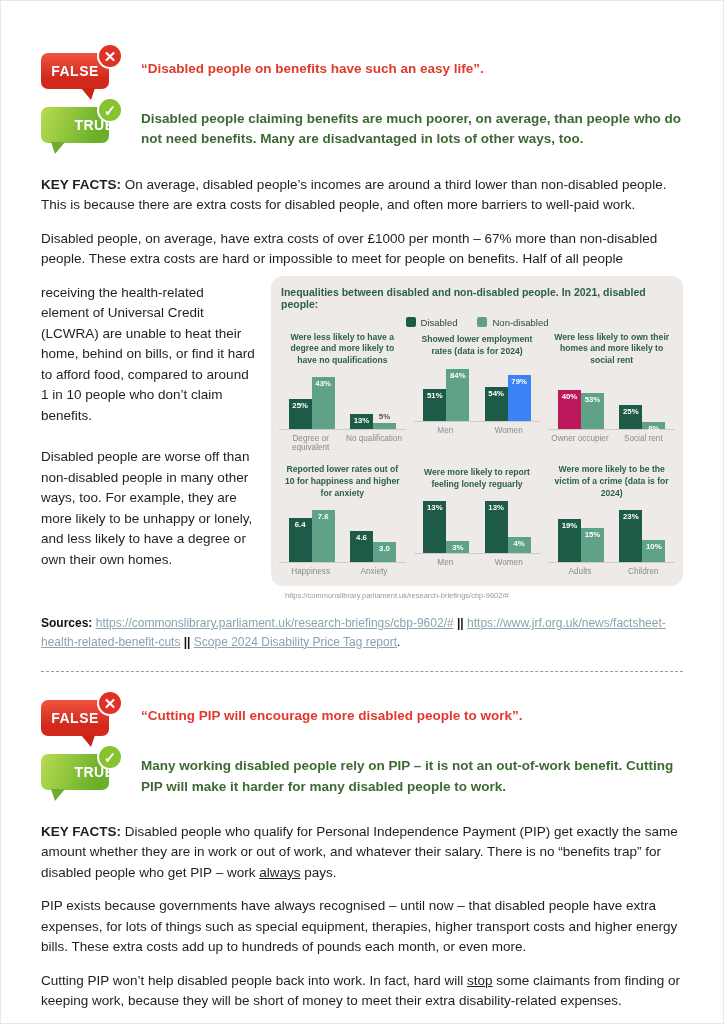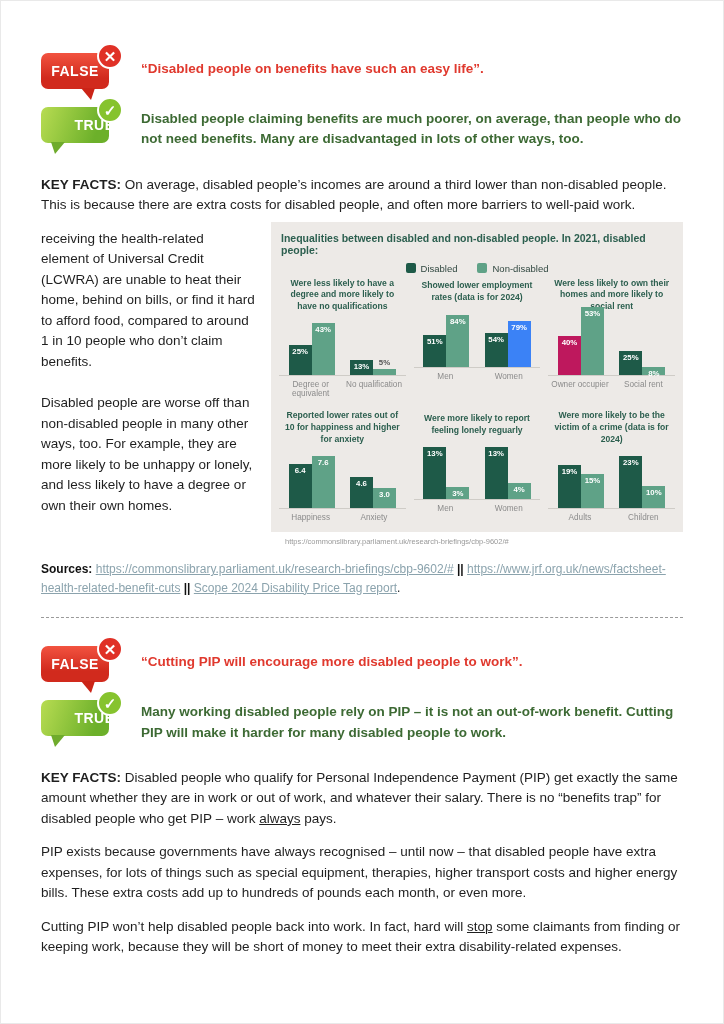--- a/index.html
+++ b/index.html
@@ -41,21 +41,21 @@
   .u { text-decoration:underline; }
 
   
   .columns { display:flex; gap:16px; margin-top:6px; align-items:flex-start; }
   .col-text { flex:1 1 auto; min-width:0; }
   .col-text p { font-size:13.5px; line-height:1.52; margin-top:7px; }
   .col-text p + p { margin-top:21px; }
 
   
   .chart-wrap { flex:0 0 412px; width:412px; }
-  .chart-box { background:#edeae7; border-radius:0; padding:10px 8px 10px 8px; }
+  .chart-box { background:#edeae7; border-radius:12px; padding:10px 8px 10px 8px; }
   .chart-title { font-size:10.5px; font-weight:bold; color:#2c5f4f; margin-bottom:7px; padding-left:2px; }
   .legend { display:flex; justify-content:center; gap:20px; font-size:9.5px; color:#2f463f; margin-bottom:4px; }
   .legend-item { display:flex; align-items:center; gap:5px; }
   .swatch { width:10px; height:10px; border-radius:2px; display:inline-block; }
   #chart-grid { display:grid; grid-template-columns:repeat(3,1fr); column-gap:8px; row-gap:12px; margin-top:4px; }
   .panel .subtitle { font-size:8.6px; font-weight:bold; color:#2c5f4f; text-align:center; line-height:1.35; min-height:26px;
                      display:flex; align-items:flex-end; justify-content:center; margin-bottom:10px; padding:0 4px; }
   .plot { display:flex; justify-content:space-around; align-items:flex-end; height:54px; padding:0 2px; border-bottom:1px solid #cfccc7; }
   .group { display:flex; align-items:flex-end; }
   .bar { width:23px; position:relative; }
@@ -95,20 +95,21 @@
         <span>TRUE</span>
         <span class="tail"></span>
       </div>
       <span class="badge-icon check">✓</span>
     </div>
     <div class="truth-text">Disabled people claiming benefits are much poorer, on average, than people who do not need benefits. Many are disadvantaged in lots of other ways, too.</div>
   </div>
 
   <p class="body"><b>KEY FACTS:</b> <span>On average, disabled people’s incomes are around a third lower than non-disabled people. This is because there are extra costs for disabled people, and often more barriers to well-paid work.</span></p>
 
+  <p class="body">Disabled people, on average, have extra costs of over £1000 per month – 67% more than non-disabled people. These extra costs are hard or impossible to meet for people on benefits. Half of all people</p>
 
   <div class="columns">
     <div class="col-text">
       <p>receiving the health-related element of Universal Credit (LCWRA) are unable to heat their home, behind on bills, or find it hard to afford food, compared to around 1 in 10 people who don’t claim benefits.</p>
       <p>Disabled people are worse off than non-disabled people in many other ways, too. For example, they are more likely to be unhappy or lonely, and less likely to have a degree or own their own homes.</p>
     </div>
     <div class="chart-wrap">
       <div class="chart-box">
         <div class="chart-title">Inequalities between disabled and non-disabled people. In 2021, disabled people:</div>
         <div class="legend">
@@ -172,21 +173,21 @@
                 <span>Women</span>
               </div>
             </div>
             <div class="panel">
               <div class="subtitle">Were less likely to own their homes and more likely to social rent</div>
               <div class="plot">
                 <div class="group">
                   <div class="bar" style="background: #be185d; height: 39.2453px;">
                     <span class="val">40%</span>
                   </div>
-                  <div class="bar" style="background: rgb(95, 162, 135); height: 68px;">
+                  <div class="bar" style="background: rgb(95, 162, 135); height: 36px;">
                     <span class="val">53%</span>
                   </div>
                 </div>
                 <div class="group">
                   <div class="bar" style="background: rgb(30, 90, 72); height: 24.5283px;">
                     <span class="val">25%</span>
                   </div>
                   <div class="bar" style="background: rgb(95, 162, 135); height: 7.84906px;">
                     <span class="val">8%</span>
                   </div>

